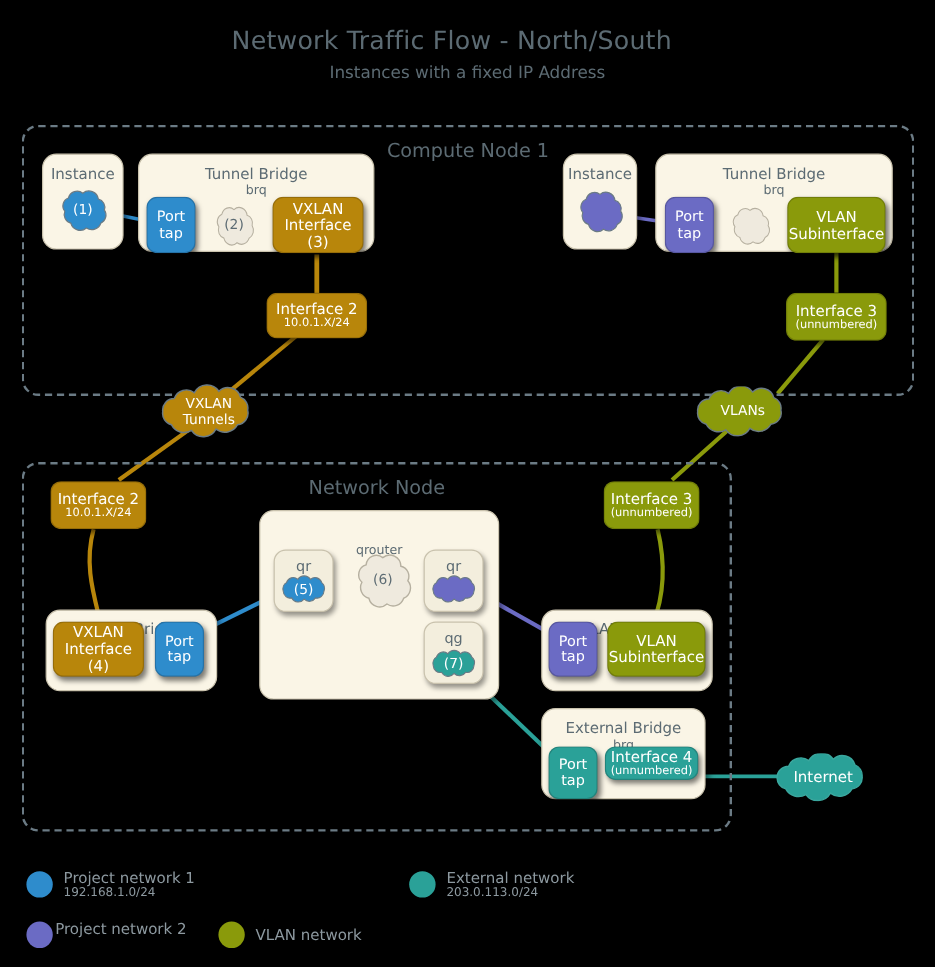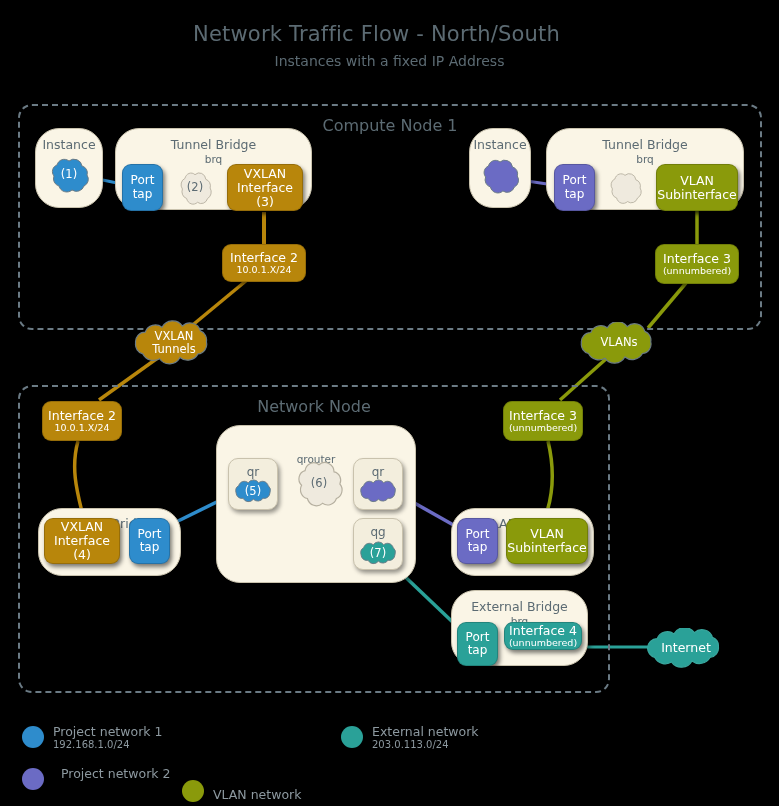--- a/index.html
+++ b/index.html
@@ -51,21 +51,21 @@
     text-align: center;
     font-size: 16px;
     color: #5c6b73;
     width: 100%;
   }
 
   
   .panel {
     background: #faf5e6;
     border: 1px solid #c9c2ad;
-    border-radius: 24px;
+    border-radius: 12px;
     box-shadow: 2px 3px 5px rgba(0,0,0,.45);
   }
   .panel-title {
     text-align: center;
     font-size: 12.5px;
     color: #5c6b73;
     width: 100%;
     position: absolute;
     left: 0;
   }
@@ -382,30 +382,30 @@
   <div class="abs" style="left:0; top:714px; width:560px; height:84px;">
 
     <div class="abs" style="left:22px; top:10px; display:flex; gap:9px; align-items:flex-start;">
       <div class="legend-dot" style="background:#2e8ccc; margin-top:2px;"></div>
       <div>
         <div class="legend-name">Project network 1</div>
         <div class="legend-sub">192.168.1.0/24</div>
       </div>
     </div>
 
-    <div class="abs" style="left:22px; top:52px; display:flex; gap:17px; align-items:flex-start;">
+    <div class="abs" style="left:22px; top:52px; display:flex; gap:2px; align-items:flex-start;">
       <div class="legend-dot" style="background:#6b6bc4; margin-top:2px;"></div>
       <div>
         <div class="legend-name">Project network 2</div>
         <div class="legend-sub"></div>
       </div>
     </div>
 
 
-    <div class="abs" style="left:182px; top:64px; display:flex; gap:9px; align-items:flex-end;">
+    <div class="abs" style="left:182px; top:52px; display:flex; gap:9px; align-items:center;">
       <div class="legend-dot" style="background:#8a9a0b; margin-top:2px;"></div>
       <div>
         <div class="legend-name">VLAN network</div>
         <div class="legend-sub"></div>
       </div>
     </div>
 
     <div class="abs" style="left:341px; top:10px; display:flex; gap:9px; align-items:flex-start;">
       <div class="legend-dot" style="background:#2aa198; margin-top:2px;"></div>
       <div>

